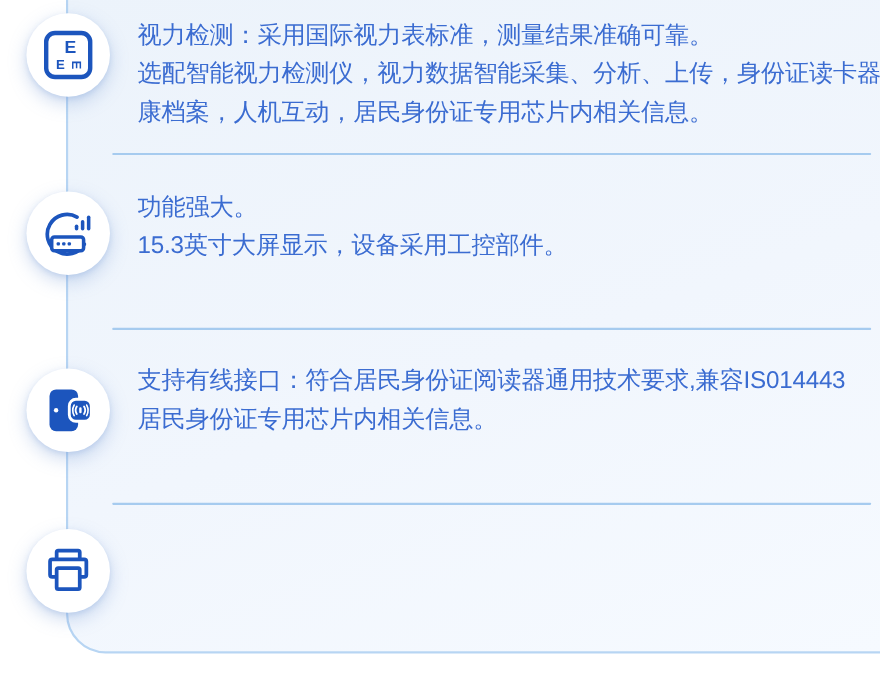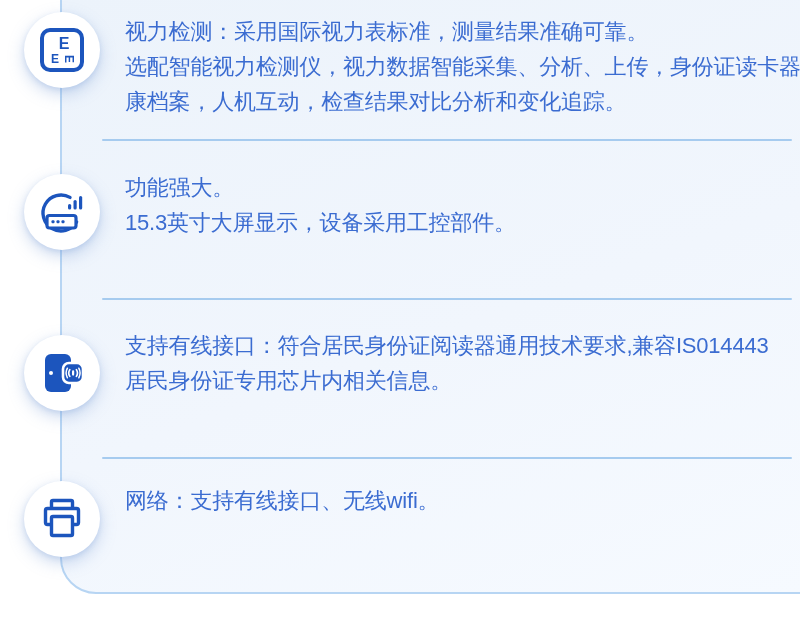--- a/index.html
+++ b/index.html
@@ -101,28 +101,27 @@
   <svg width="48" height="48" viewBox="0 0 48 48">
     <rect x="13.5" y="5.5" width="21" height="10" rx="1.5" fill="#ffffff" stroke="#1c55bd" stroke-width="3.4"></rect>
     <rect x="7.5" y="13.5" width="33" height="16" rx="2" fill="#ffffff" stroke="#1c55bd" stroke-width="3.4"></rect>
     <rect x="13.5" y="21.5" width="21" height="19" rx="1.5" fill="#ffffff" stroke="#1c55bd" stroke-width="3.4"></rect>
   </svg>
 </div>
 
 <div class="section" id="sec-0">
   <div>视力检测：采用国际视力表标准，测量结果准确可靠。</div>
   <div>选配智能视力检测仪，视力数据智能采集、分析、上传，身份证读卡器</div>
-  <div>康档案，人机互动，检查结果对比分析和变化追踪。</div>
+  <div>康档案，人机互动，居民身份证专用芯片内相关信息。</div>
 </div>
 
 <div class="section" id="sec-1">
   <div>功能强大。</div>
   <div>15.3英寸大屏显示，设备采用工控部件。</div>
 </div>
 
 <div class="section" id="sec-2">
   <div>支持有线接口：符合居民身份证阅读器通用技术要求,兼容IS014443</div>
   <div>居民身份证专用芯片内相关信息。</div>
 </div>
 
 <div class="section" id="sec-3">
-  <div>网络：支持有线接口、无线wifi。</div>
 </div>
 
 </body></html>

